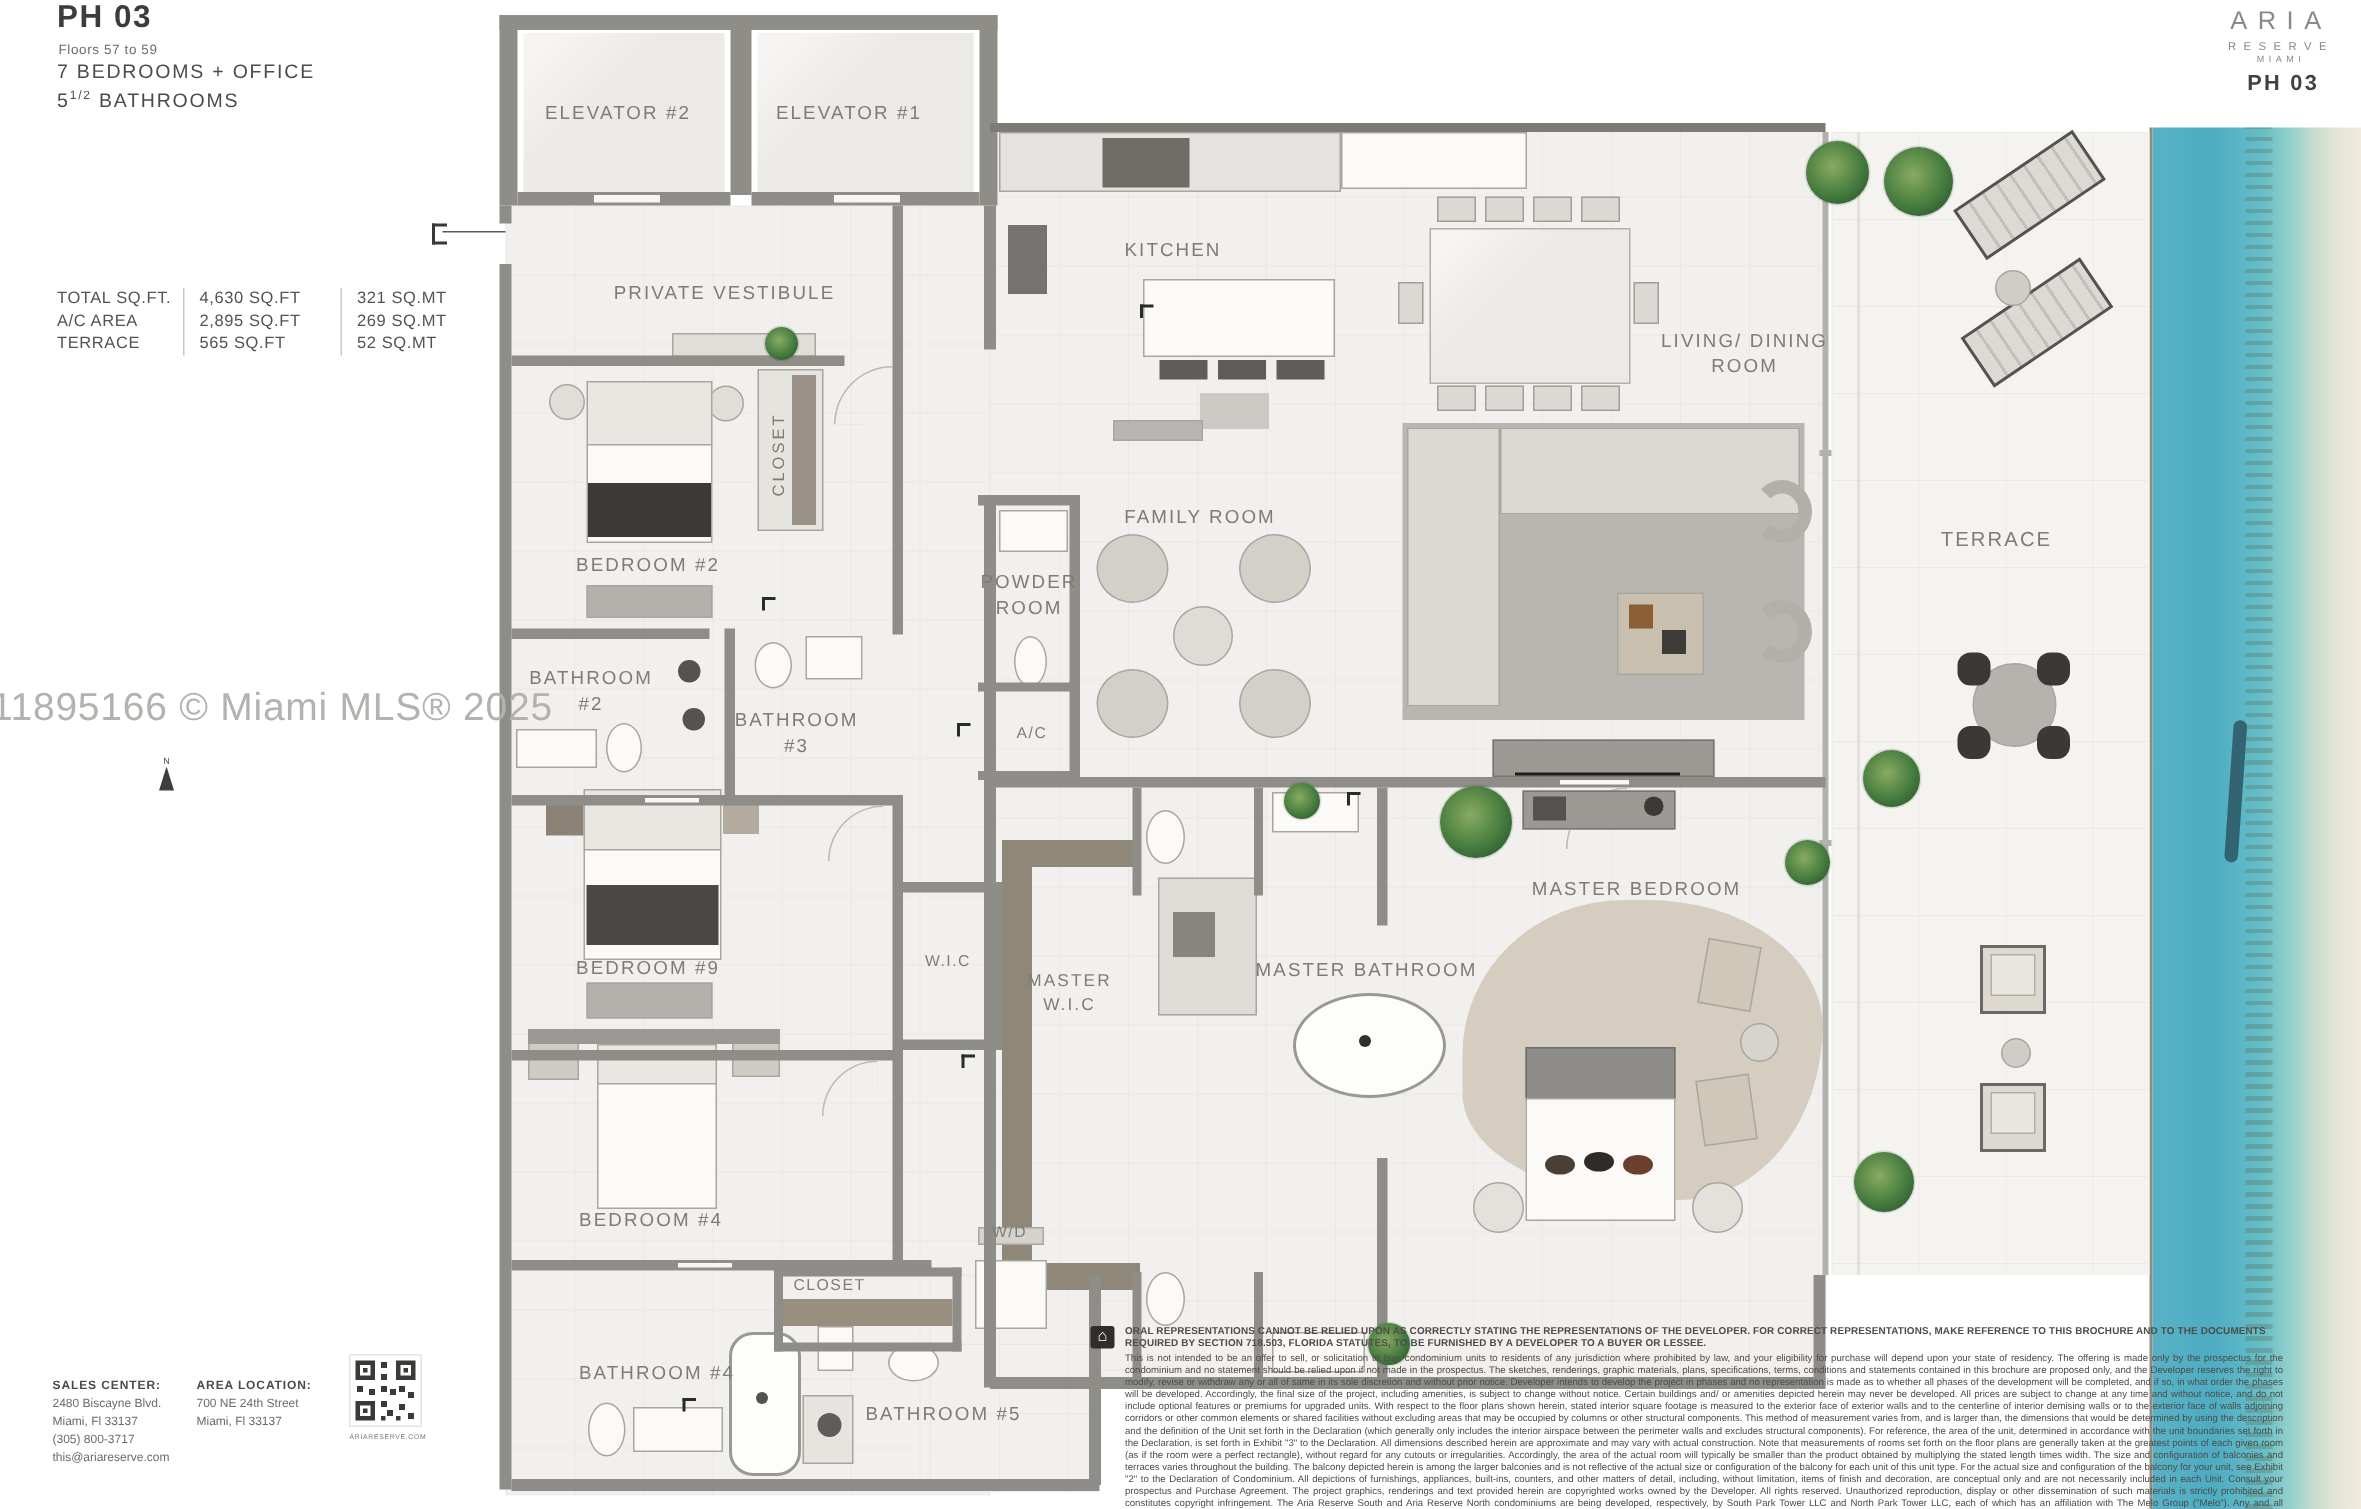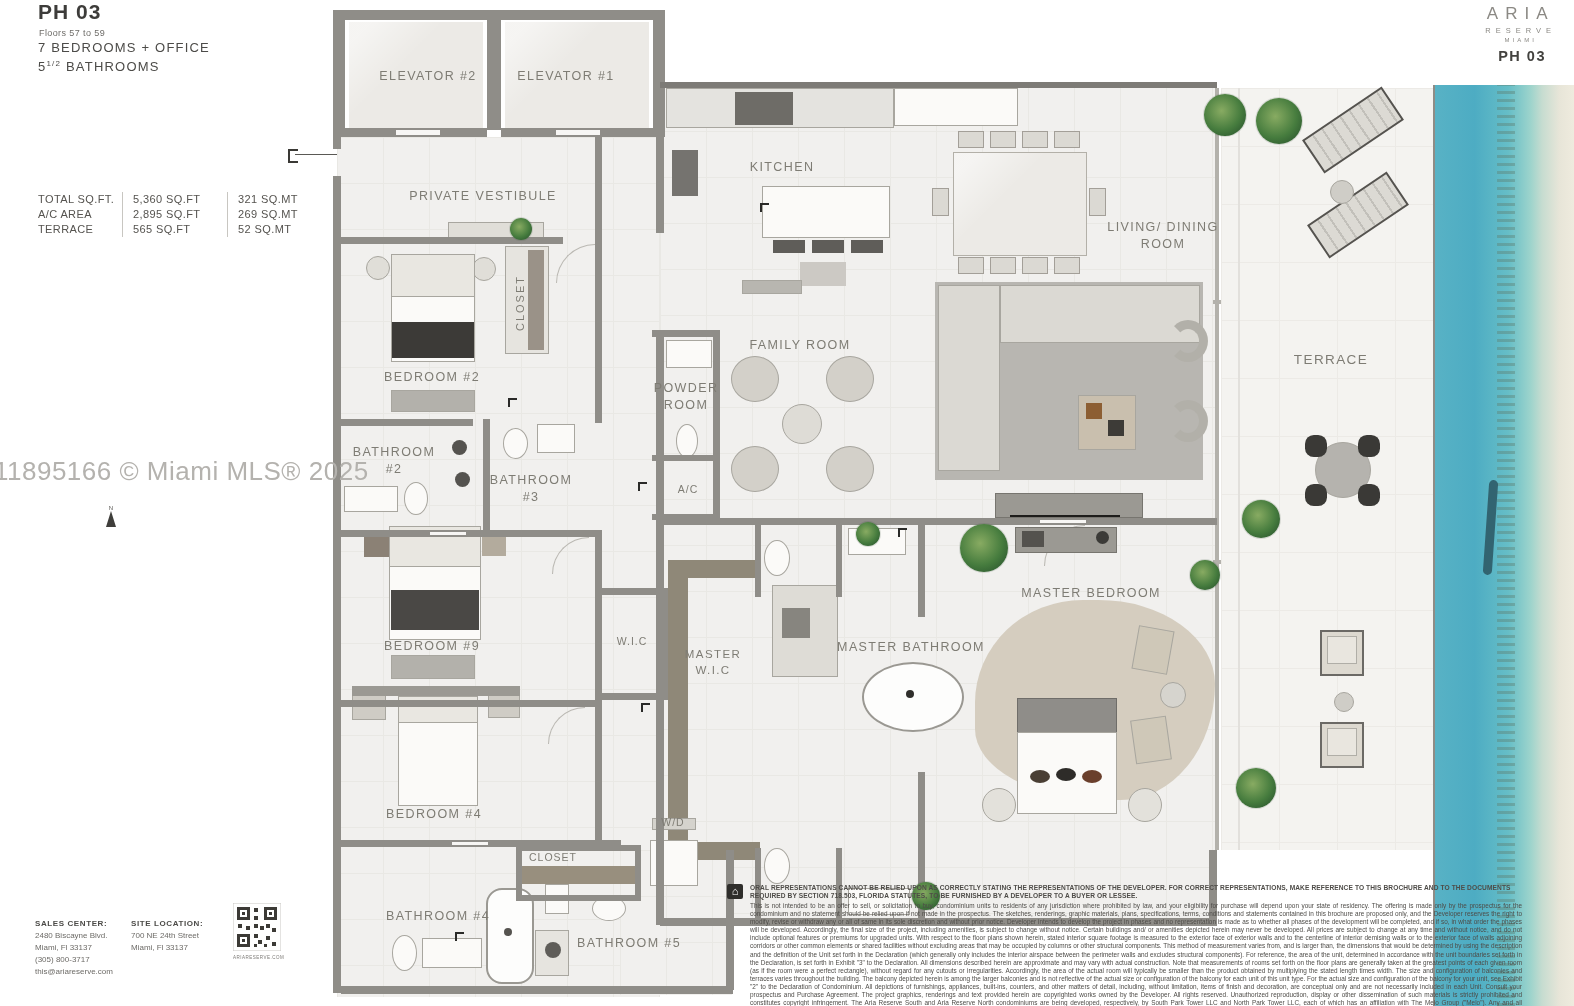--- a/index.html
+++ b/index.html
@@ -89,21 +89,21 @@
   <div class="hd-unit">PH 03</div>
   <div class="hd-floors">Floors 57 to 59</div>
   <div class="hd-line" style="top:40px;">7 BEDROOMS + OFFICE</div>
   <div class="hd-line" style="top:59px;">
     <span>5</span><sup style="font-size:8px;">1/2</sup><span> BATHROOMS</span>
   </div>
 
   <div class="stats">
     <div class="row">
       <div class="c1">TOTAL SQ.FT.</div>
-      <div class="c2">5,360 SQ.FT</div>
+      <div class="c2">4,630 SQ.FT</div>
       <div class="c3">321 SQ.MT</div>
     </div>
     <div class="row">
       <div class="c1">A/C AREA</div>
       <div class="c2">2,895 SQ.FT</div>
       <div class="c3">269 SQ.MT</div>
     </div>
     <div class="row">
       <div class="c1">TERRACE</div>
       <div class="c2">565 SQ.FT</div>
@@ -120,21 +120,21 @@
   </div>
 
   <div class="contact" style="left:35px;top:918px;">
     <div class="t">SALES CENTER:</div>
     <div>2480 Biscayne Blvd.</div>
     <div>Miami, Fl 33137</div>
     <div>(305) 800-3717</div>
     <div>this@ariareserve.com</div>
   </div>
   <div class="contact" style="left:131px;top:918px;">
-    <div class="t">SITE LOCATION:</div>
+    <div class="t">AREA LOCATION:</div>
     <div>700 NE 24th Street</div>
     <div>Miami, Fl 33137</div>
   </div>
   <svg width="48" height="48" style="position:absolute;left:233px;top:903px;z-index:6;">
     <rect width="48" height="48" fill="#fff" stroke="#c9c7c3"></rect>
     <g fill="#3c3a36">
       <rect x="4" y="4" width="13" height="13"></rect>
         <rect x="31" y="4" width="13" height="13"></rect>
         <rect x="4" y="31" width="13" height="13"></rect>
       <rect x="7" y="7" width="7" height="7" fill="#fff"></rect>
@@ -386,21 +386,21 @@
   <div class="fdark" style="left:1305px;top:435px;width:22px;height:22px;background:#3a3936;border-radius:40%;"></div>
   <div class="fdark" style="left:1358px;top:435px;width:22px;height:22px;background:#3a3936;border-radius:40%;"></div>
   <div class="fdark" style="left:1305px;top:484px;width:22px;height:22px;background:#3a3936;border-radius:40%;"></div>
   <div class="fdark" style="left:1358px;top:484px;width:22px;height:22px;background:#3a3936;border-radius:40%;"></div>
   <div class="plant" style="left:1242px;top:500px;width:38px;height:38px;"></div>
   <div class="sq-lounge" style="left:1320px;top:630px;"></div>
   <div class="sq-lounge" style="left:1320px;top:722px;"></div>
   <div class="furn oval" style="left:1334px;top:692px;width:20px;height:20px;background:#cfcdc7;"></div>
   <div class="plant" style="left:1236px;top:768px;width:40px;height:40px;"></div>
 
-  <div class="lbl" style="left:428px;top:76px;">ELEVATOR #2</div>
+  <div class="lbl" style="left:412px;top:76px;">ELEVATOR #2</div>
   <div class="lbl" style="left:566px;top:76px;">ELEVATOR #1</div>
   <div class="lbl" style="left:483px;top:196px;">PRIVATE VESTIBULE</div>
   <div class="lbl" style="left:782px;top:167px;">KITCHEN</div>
   <div class="lbl" style="left:1163px;top:236px;">LIVING/ DINING
 ROOM</div>
   <div class="lbl" style="left:800px;top:345px;">FAMILY ROOM</div>
   <div class="lbl vert" style="left:520px;top:303px;">CLOSET</div>
   <div class="lbl" style="left:432px;top:377px;">BEDROOM #2</div>
   <div class="lbl" style="left:686px;top:397px;">POWDER
 ROOM</div>

